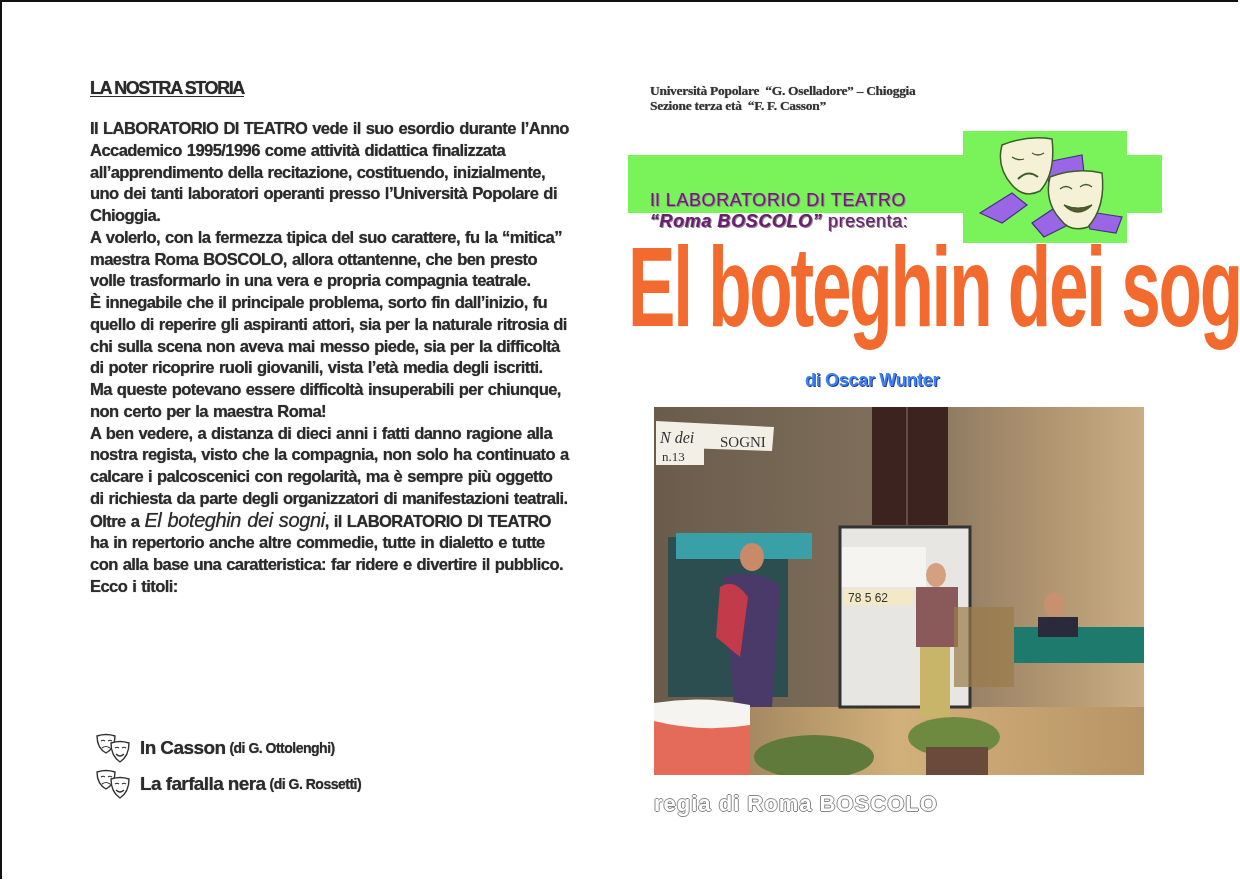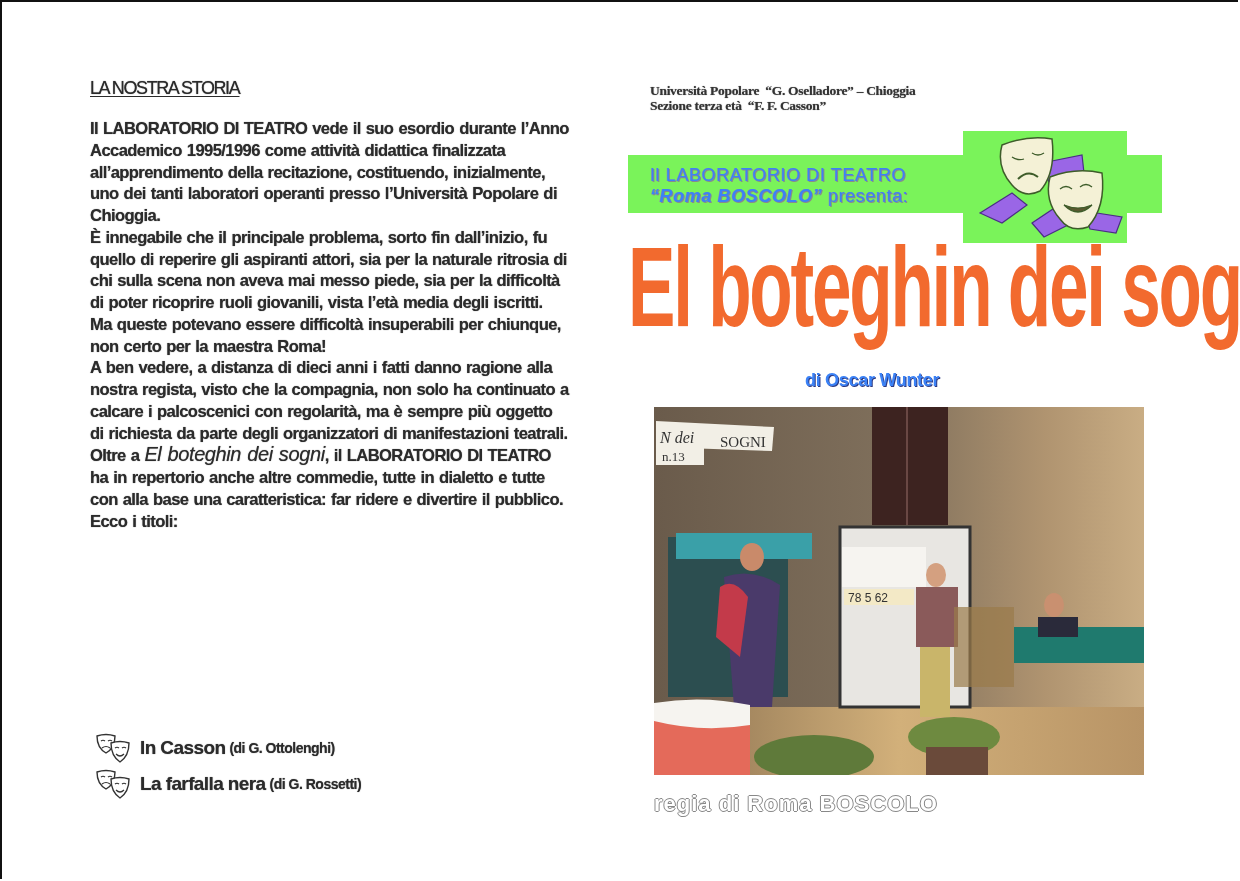--- a/index.html
+++ b/index.html
@@ -7,42 +7,42 @@
     width: 1240px; height: 881px; background: #ffffff; position: relative; overflow: hidden;
     font-family: "Liberation Sans", sans-serif;
   }
   .page-border {
     position: absolute; left: 0; top: 0; width: 1238px; height: 879px;
     border-left: 2px solid #111; border-top: 2px solid #111; box-sizing: border-box;
   }
   
   .left-col { position: absolute; left: 90px; top: 78px; width: 480px; }
   .section-title {
-    font-weight: normal; font-size: 18px; letter-spacing: -1.4px; color: #2a2a2a;
+    font-weight: bold; font-size: 18px; letter-spacing: -1.4px; color: #2a2a2a;
     text-decoration: underline; text-underline-offset: 2px; margin: 0 0 19px 0;
     text-shadow: 0 0 1px #555;
   }
   .story {
     font-weight: bold; font-size: 16.6px; line-height: 21.75px; color: #2b2b2b;
     letter-spacing: -0.6px; word-spacing: 1px; text-shadow: 0 0 1px #666;
   }
   .story p { margin: 0; }
   .story .italic-title { font-style: italic; font-weight: normal; font-size: 20px; letter-spacing: -0.4px; color: #2b2b2b; }
   .titles-list { position: absolute; left: 94px; top: 730px; width: 470px; }
   .title-item { display: flex; align-items: center; height: 36px; }
   .title-item .masks { width: 40px; height: 32px; margin-right: 6px; flex: none; }
   .title-item .name { font-weight: bold; font-size: 19px; letter-spacing: -0.6px; color: #2b2b2b; text-shadow: 0 0 1px #666; }
   .title-item .author { font-weight: bold; font-size: 14px; letter-spacing: -0.5px; color: #2b2b2b; margin-left: 4px; text-shadow: 0 0 1px #666; }
 
   
   .univ { position: absolute; left: 631px; top: 83px; font-family: "Liberation Serif", serif; font-weight: bold; font-size: 13.5px; line-height: 15px; color: #333; letter-spacing: -0.3px; text-shadow: 0 0 1px #777; margin-left: 19px; }
   .univ div { white-space: pre; }
   .banner { position: absolute; left: 628px; top: 155px; width: 534px; height: 58px; background: #7af35a; }
   .banner-tab { position: absolute; left: 963px; top: 131px; width: 164px; height: 112px; background: #7af35a; }
-  .banner-text { position: absolute; left: 650px; top: 165px; color: #3b82f6; font-size: 18px; line-height: 21px; letter-spacing: 0.6px; text-shadow: 1px 1px 0 #8a8a8a, -0.5px -0.5px 0 #9a9a9a; }
+  .banner-text { position: absolute; left: 650px; top: 190px; color: #701a75; font-size: 18px; line-height: 21px; letter-spacing: 0.6px; text-shadow: 1px 1px 0 #8a8a8a, -0.5px -0.5px 0 #9a9a9a; }
   .banner-text .l2 .italic { font-style: italic; font-weight: bold; }
   .masks-art { position: absolute; left: 972px; top: 133px; width: 160px; height: 108px; }
 
   .big-title {
     position: absolute; left: 628px; top: 230px; width: 540px; height: 160px;
     font-family: "Liberation Sans", sans-serif; font-weight: bold; color: #f26a2e;
     font-size: 96px; letter-spacing: -3px; line-height: 1; white-space: nowrap;
     transform: scaleX(0.74) scaleY(1.18); transform-origin: left top;
   }
   .by-line { position: absolute; left: 805px; top: 370px; font-weight: bold; font-size: 18px; color: #3b82f6; letter-spacing: -0.3px; text-shadow: 1px 1px 0 #2e3a80; }
@@ -52,20 +52,21 @@
 </style>
 </head>
 <body>
 
 <div class="page-border"></div>
 
 <div class="left-col">
   <div class="section-title">LA NOSTRA STORIA</div>
   <div class="story">
     <p>Il LABORATORIO DI TEATRO vede il suo esordio durante l’Anno Accademico 1995/1996 come attività didattica finalizzata all’apprendimento della recitazione, costituendo, inizialmente, uno dei tanti laboratori operanti presso l’Università Popolare di Chioggia.</p>
+    <p>A volerlo, con la fermezza tipica del suo carattere, fu la “mitica” maestra Roma BOSCOLO, allora ottantenne, che ben presto volle trasformarlo in una vera e propria compagnia teatrale.</p>
     <p>È innegabile che il principale problema, sorto fin dall’inizio, fu quello di reperire gli aspiranti attori, sia per la naturale ritrosia di chi sulla scena non aveva mai messo piede, sia per la difficoltà di poter ricoprire ruoli giovanili, vista l’età media degli iscritti.</p>
     <p>Ma queste potevano essere difficoltà insuperabili per chiunque, non certo per la maestra Roma!</p>
     <p>A ben vedere, a distanza di dieci anni i fatti danno ragione alla nostra regista, visto che la compagnia, non solo ha continuato a calcare i palcoscenici con regolarità, ma è sempre più oggetto di richiesta da parte degli organizzatori di manifestazioni teatrali.</p>
     <p><span>Oltre a </span><span class="italic-title">El boteghin dei sogni</span><span>, il LABORATORIO DI TEATRO ha in repertorio anche altre commedie, tutte in dialetto e tutte con alla base una caratteristica: far ridere e divertire il pubblico.</span></p>
     <p>Ecco i titoli:</p>
   </div>
 </div>
 
 <div class="titles-list">
   <div class="title-item">

